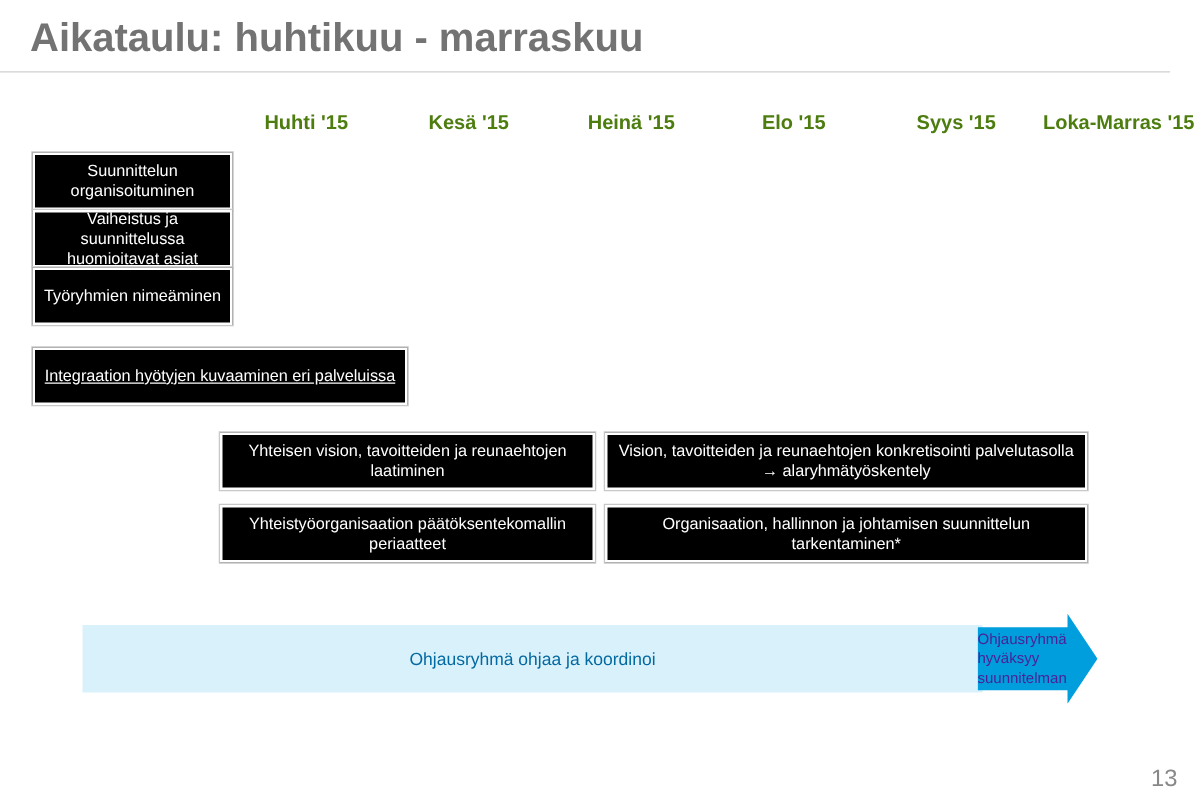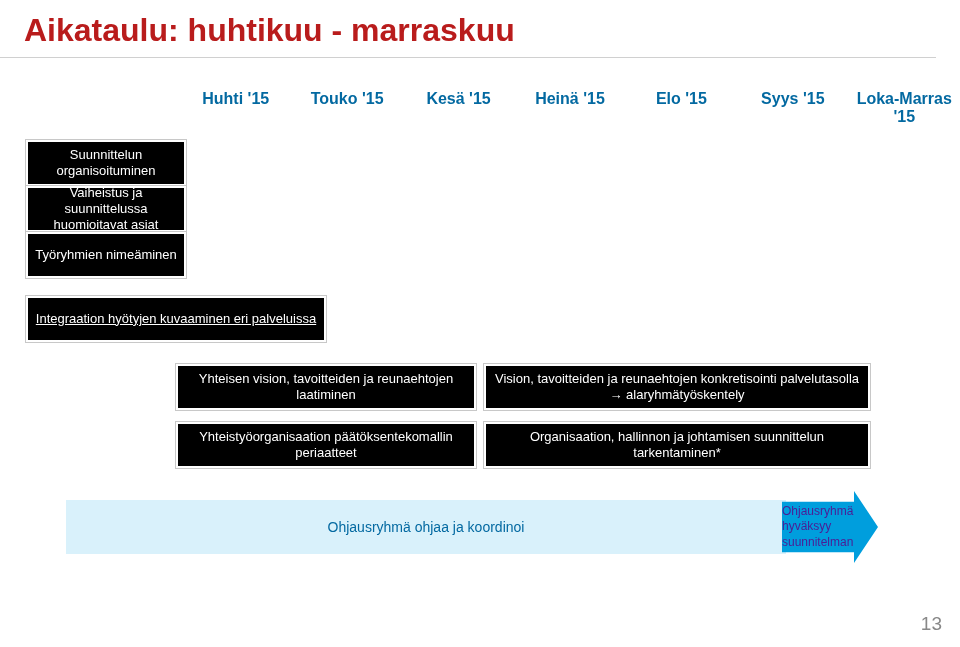--- a/index.html
+++ b/index.html
@@ -7,37 +7,37 @@
     padding: 0;
     width: 960px;
     height: 647px;
     font-family: Arial, Helvetica, sans-serif;
     background: #fff;
     color: #222;
     position: relative;
     overflow: hidden;
   }
   .title {
-    color: #b91c1c;
+    color: #737373;
     font-size: 32px;
     font-weight: 700;
     padding: 12px 24px 8px 24px;
     border-bottom: 1px solid #d0d0d0;
     margin: 0 24px 0 0;
   }
 
   .header-row {
     display: flex;
     margin: 32px 0 14px 0;
     padding-left: 180px;
   }
   .hcol {
     flex: 1 1 0;
     text-align: center;
-    color: #0369a1;
+    color: #4d7c0f;
     font-weight: 700;
     font-size: 16px;
   }
 
   .gantt {
     position: relative;
     margin: 0 26px 0 26px;
     height: 240px;
   }
   .bar {
@@ -117,21 +117,20 @@
     font-size: 19px;
   }
 </style>
 </head>
 <body>
 
 <div class="title">Aikataulu: huhtikuu - marraskuu</div>
 
 <div class="header-row">
   <div class="hcol">Huhti '15</div>
-  <div class="hcol">Touko '15</div>
   <div class="hcol">Kesä '15</div>
   <div class="hcol">Heinä '15</div>
   <div class="hcol">Elo '15</div>
   <div class="hcol">Syys '15</div>
   <div class="hcol">Loka-Marras '15</div>
 </div>
 
 <div class="gantt">
   <div class="bar b-suun">Suunnittelun organisoituminen</div>
   <div class="bar b-vaih">Vaiheistus ja suunnittelussa huomioitavat asiat</div>

